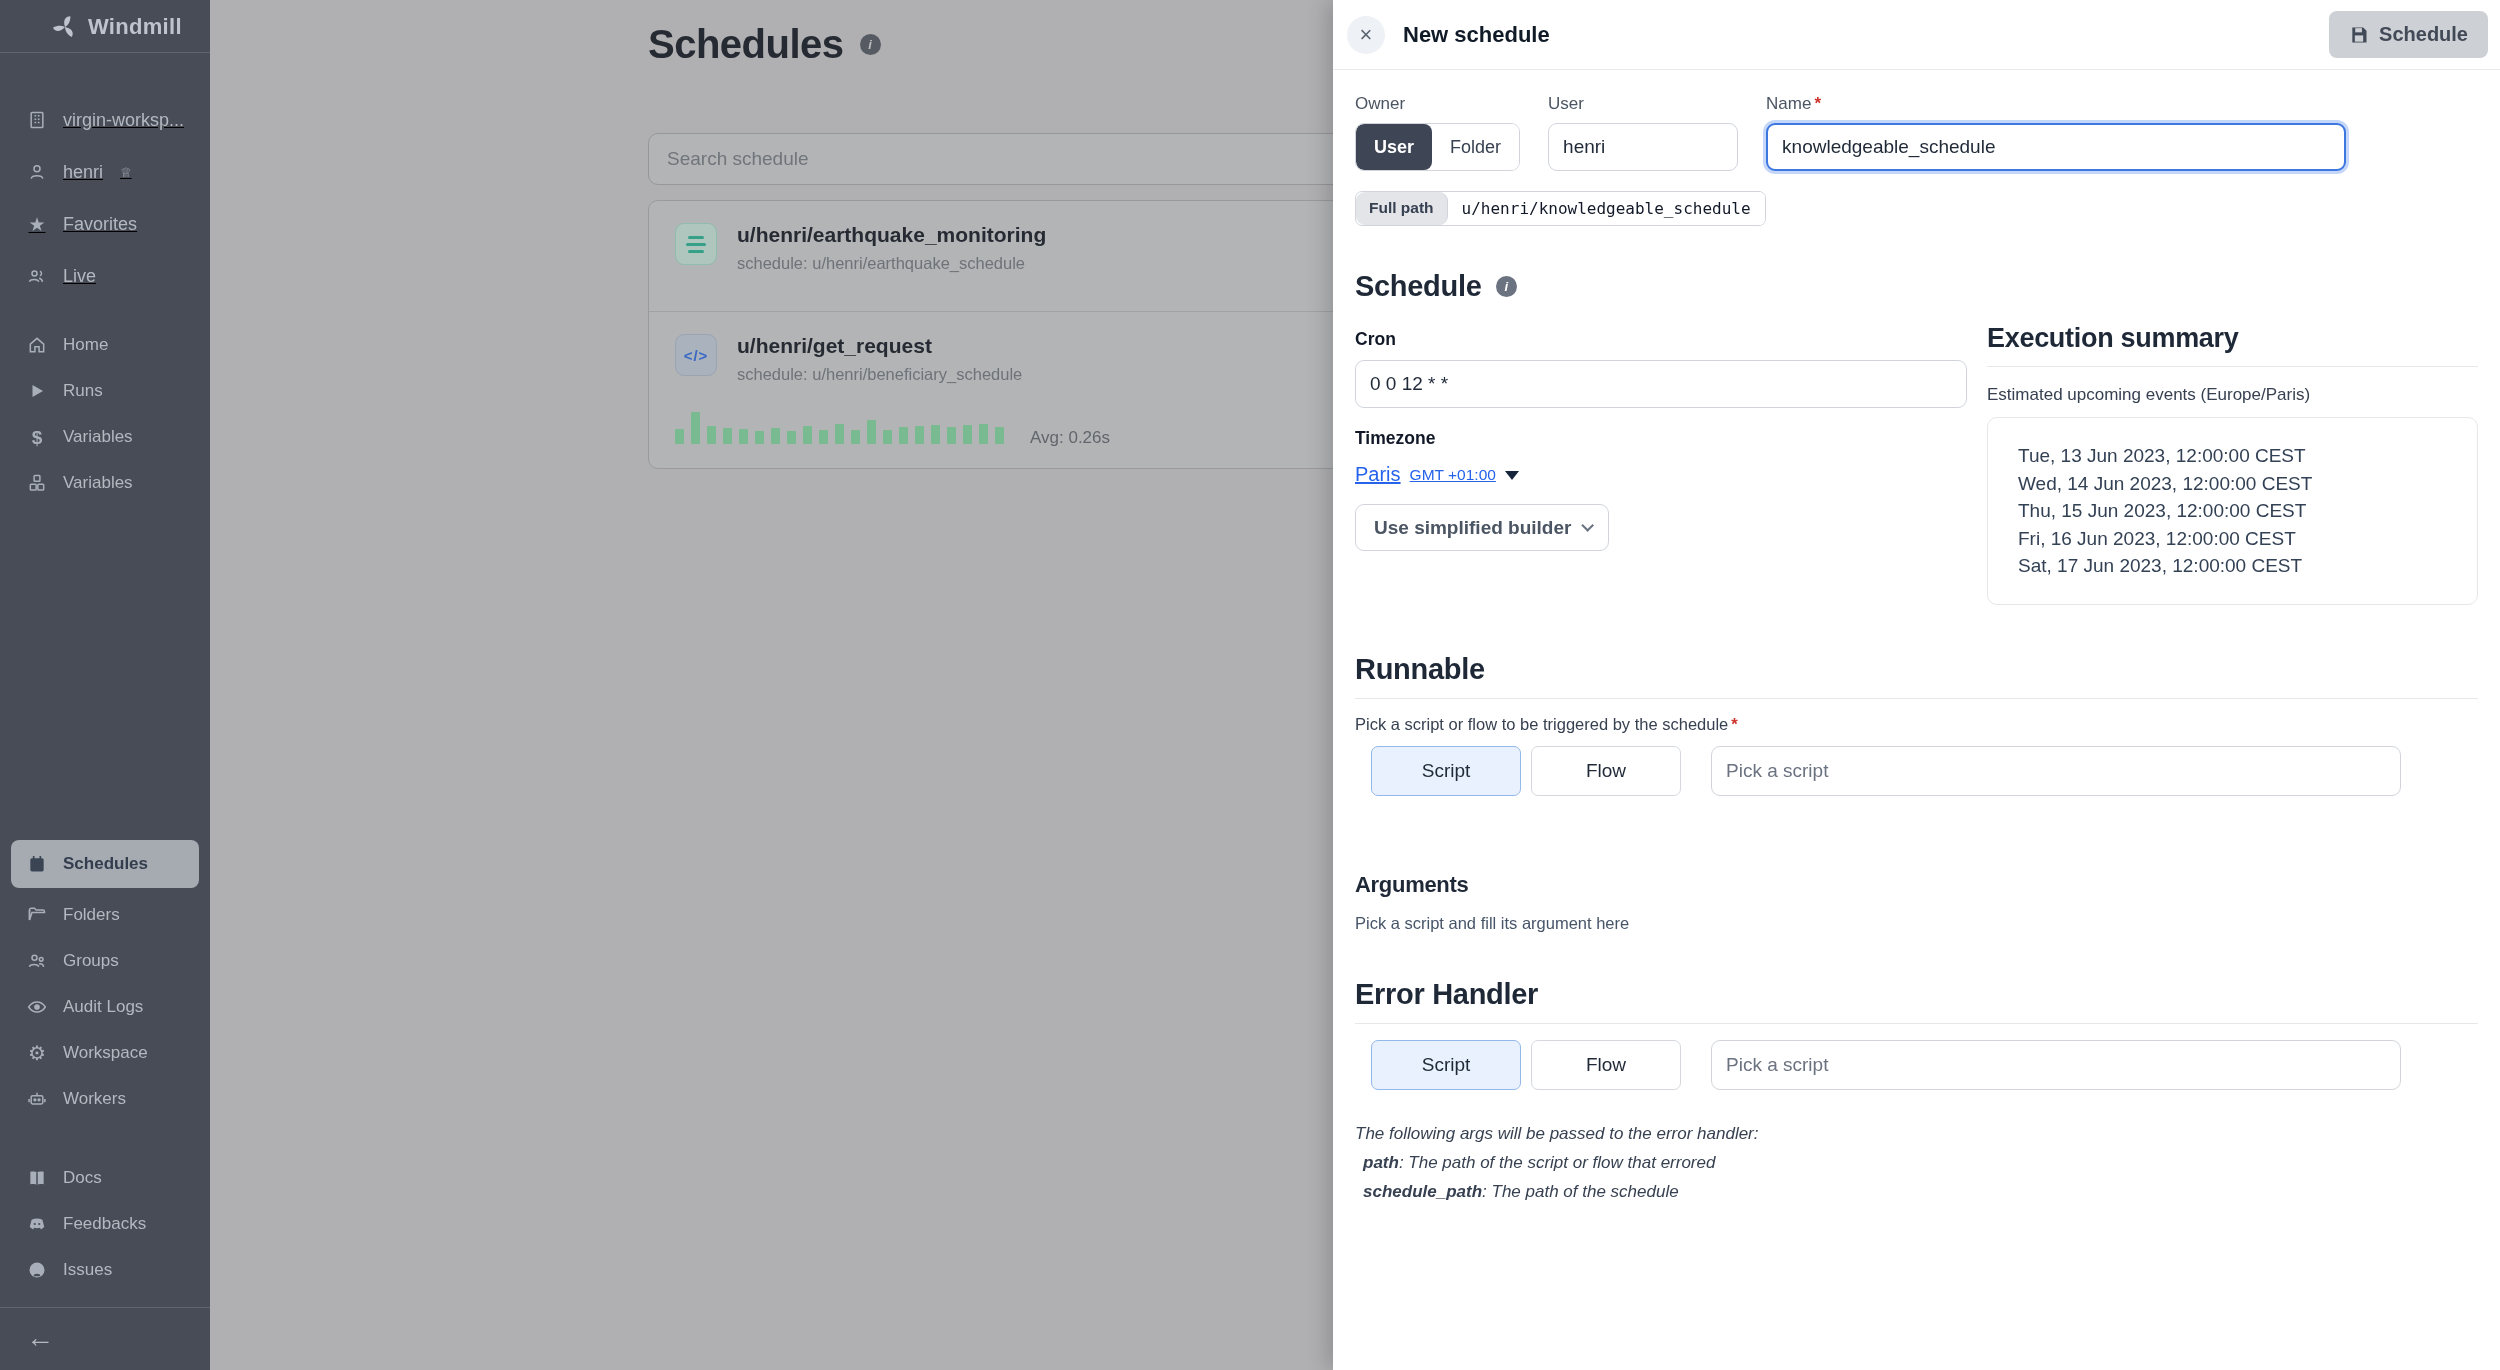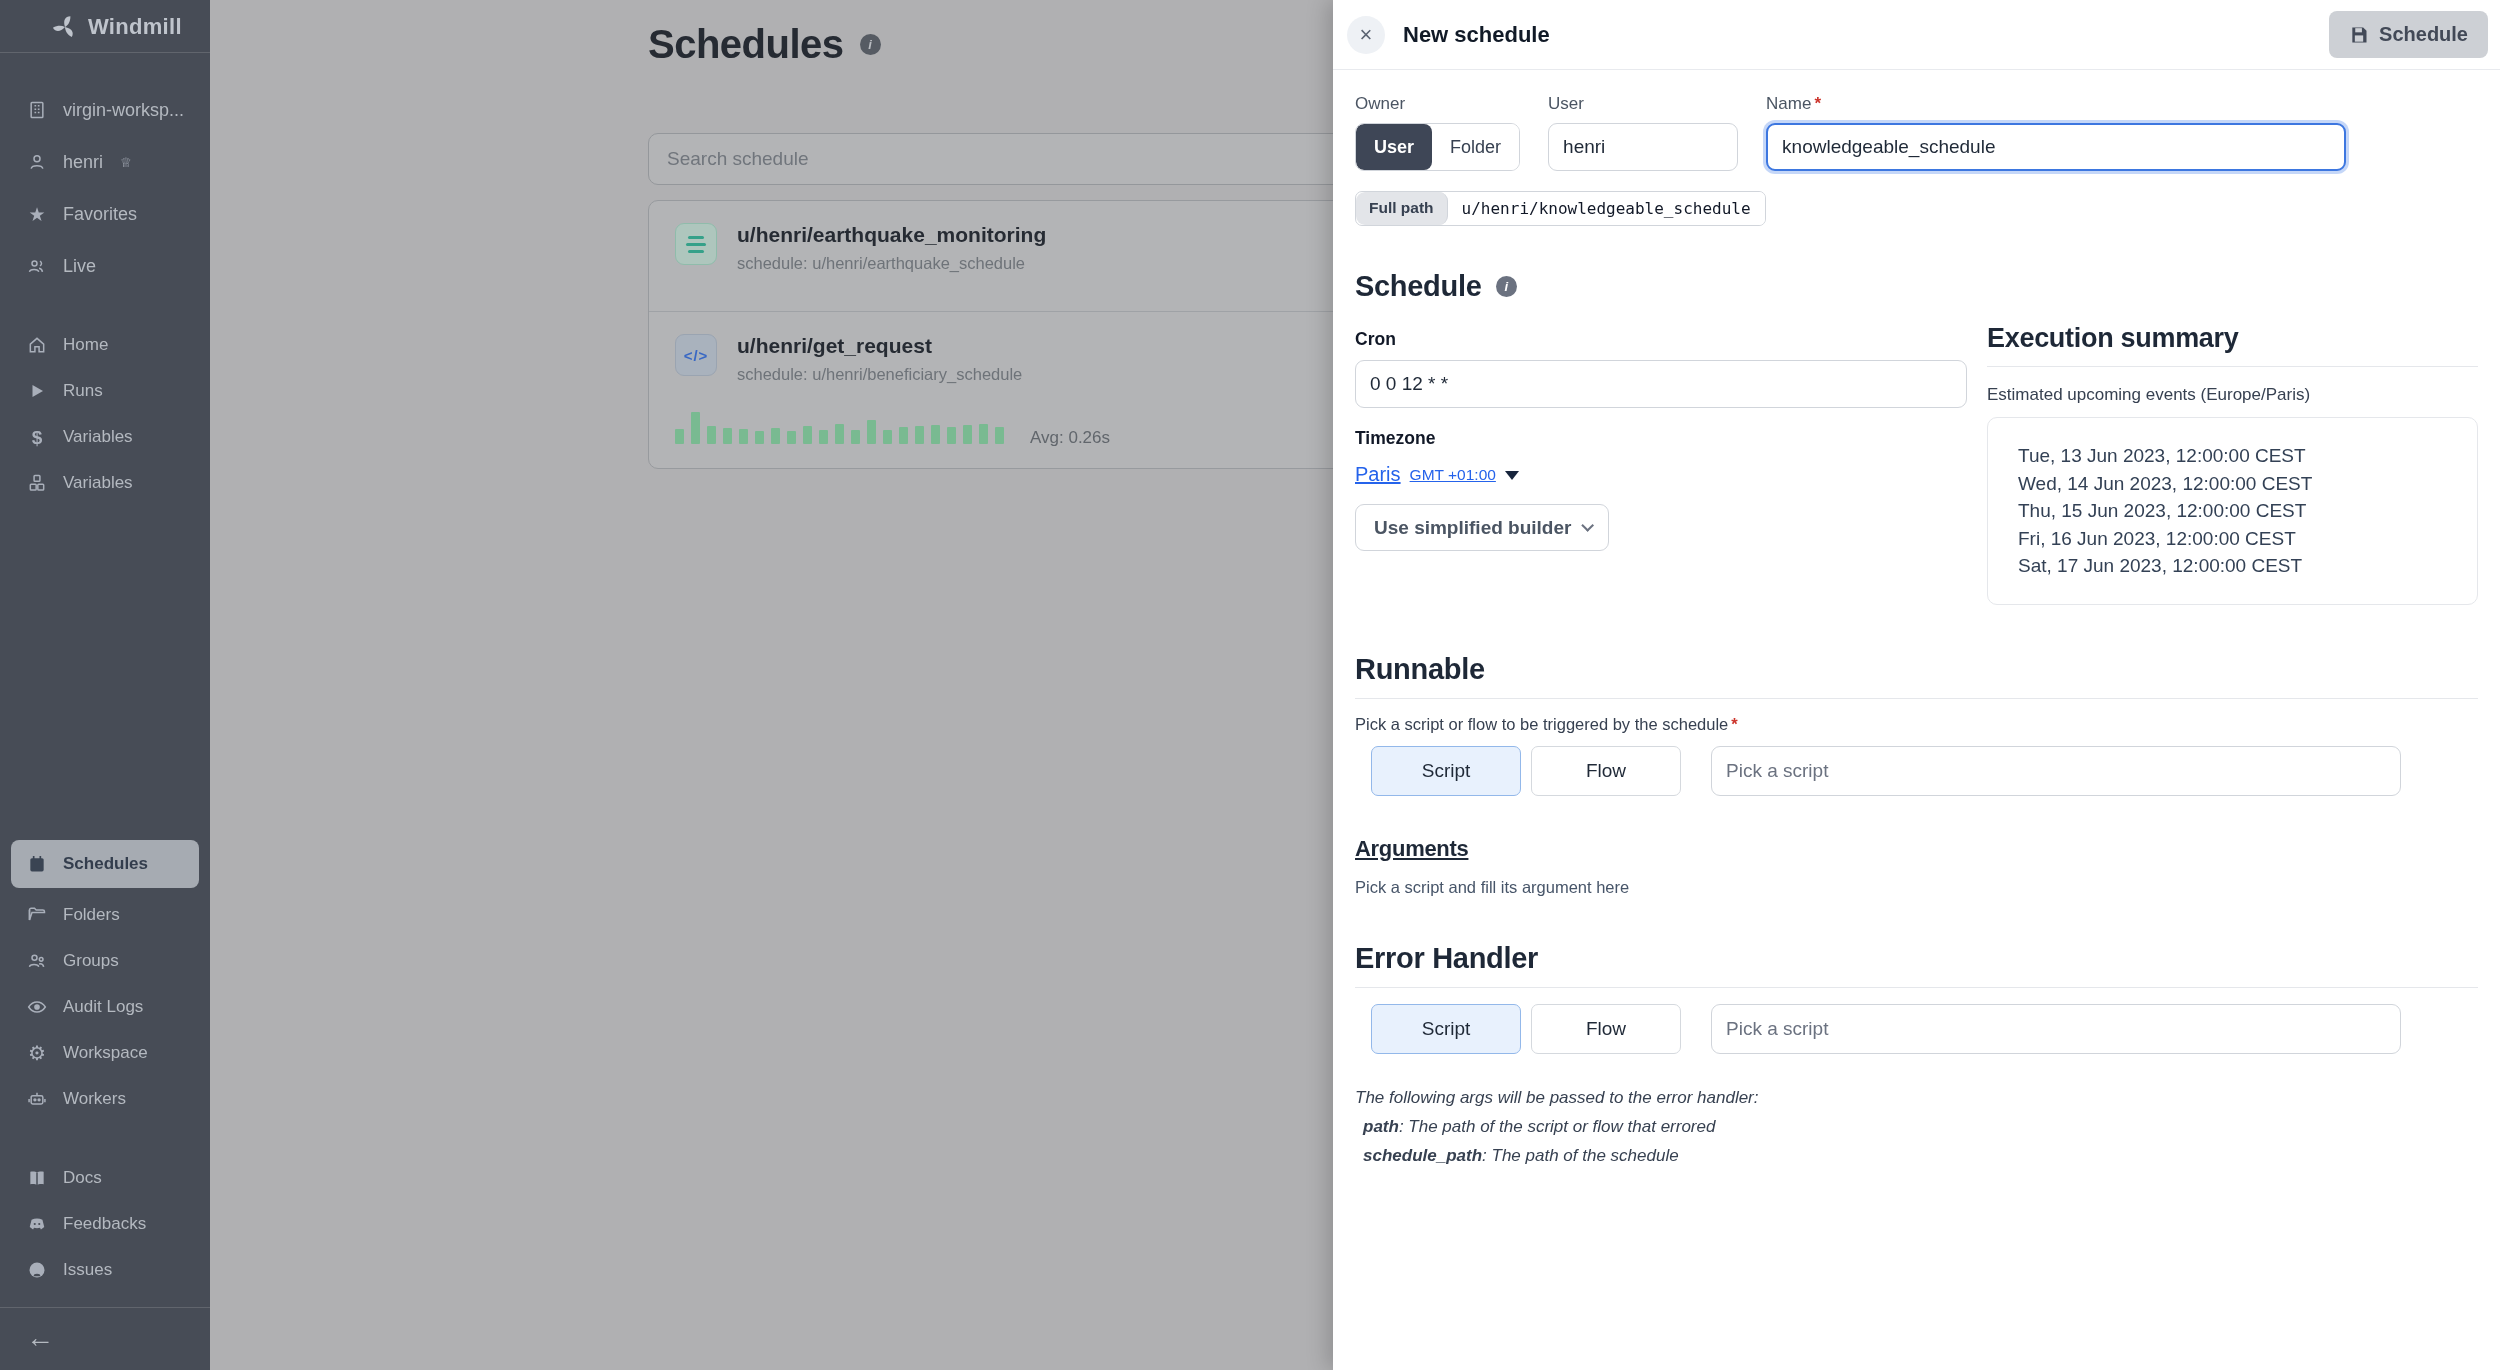--- a/index.html
+++ b/index.html
@@ -5,21 +5,21 @@
   * { margin:0; padding:0; box-sizing:border-box; }
   html,body { width:2500px; height:1370px; overflow:hidden; }
   body { font-family:"Liberation Sans", sans-serif; background:#b0b0b2; position:relative; }
 
   
   .sidebar { position:absolute; left:0; top:0; width:210px; height:1370px; background:#474c56; z-index:1; }
   .logo-row { display:flex; align-items:center; gap:10px; padding:14px 0 12px 52px; }
   .logo-row .logo-text { font-size:22px; font-weight:bold; color:#bfc4cc; letter-spacing:.3px; }
   .side-div { border:none; border-top:1px solid rgba(255,255,255,.14); }
   .side-group { position:absolute; left:0; width:210px; }
-  .g1 { top:84px; } .g2 { top:322px; } .g3 { top:840px; } .g4 { top:1155px; }
+  .g1 { top:94px;text-decoration:underline; } .g2 { top:322px; } .g3 { top:840px; } .g4 { top:1155px; }
   .side-item { display:flex; align-items:center; gap:15px; height:52px; padding-left:26px;
                color:#b4b9c0; font-size:18px; cursor:pointer; }
   .g2 .side-item, .g3 .side-item, .g4 .side-item { height:46px; font-size:17px; }
   .side-item .ic { width:22px; display:flex; justify-content:center; color:#a9afba; flex:none; font-style:normal; }
   .side-item.active { margin:0 11px 4px 11px; height:48px; padding-left:15px; border-radius:8px;
                       background:#a6abb2; color:#333d4d; font-weight:bold; }
   .side-item.active .ic { color:#3a4453; }
   .crown { font-size:13px; color:#a9afba; margin-left:2px; }
   .glyph { font-size:19px; line-height:1; }
   .side-bottom { position:absolute; left:0; bottom:0; width:210px; }
@@ -116,21 +116,21 @@
   .event-line { font-size:19px; color:#334155; line-height:27.5px; }
 
   .hint { font-size:16.5px; color:#374151; margin-top:16px; }
   .hint.dim { color:#475569; }
   .pick-row { display:flex; align-items:center; gap:10px; margin-top:12px;padding-left:16px; }
   .pick-btn { width:150px; height:50px; border-radius:7px; background:#fff; border:1px solid #d5d9de;
               font-size:19px; color:#1f2937; cursor:pointer; font-family:"Liberation Sans",sans-serif; }
   .pick-btn.sel { background:#e8f1fd; border:1px solid #93b8ea; }
   .picker-input { width:690px; height:50px; margin-left:20px; }
 
-  .mt48 { margin-top:48px; } .mt52 { margin-top:40px;text-decoration:underline; } .mt44 { margin-top:45px; }
+  .mt48 { margin-top:48px; } .mt52 { margin-top:76px; } .mt44 { margin-top:45px; }
   .err-note { font-size:17px; color:#374151; font-style:italic; margin-top:34px; }
   .err-arg { font-size:17px; color:#374151; font-style:italic; margin-top:9px; padding-left:8px; }
   .err-arg b { font-weight:bold; }
 
   svg.ic-svg { display:block; }
 </style>
 </head>
 <body>
 
 <nav class="sidebar">

